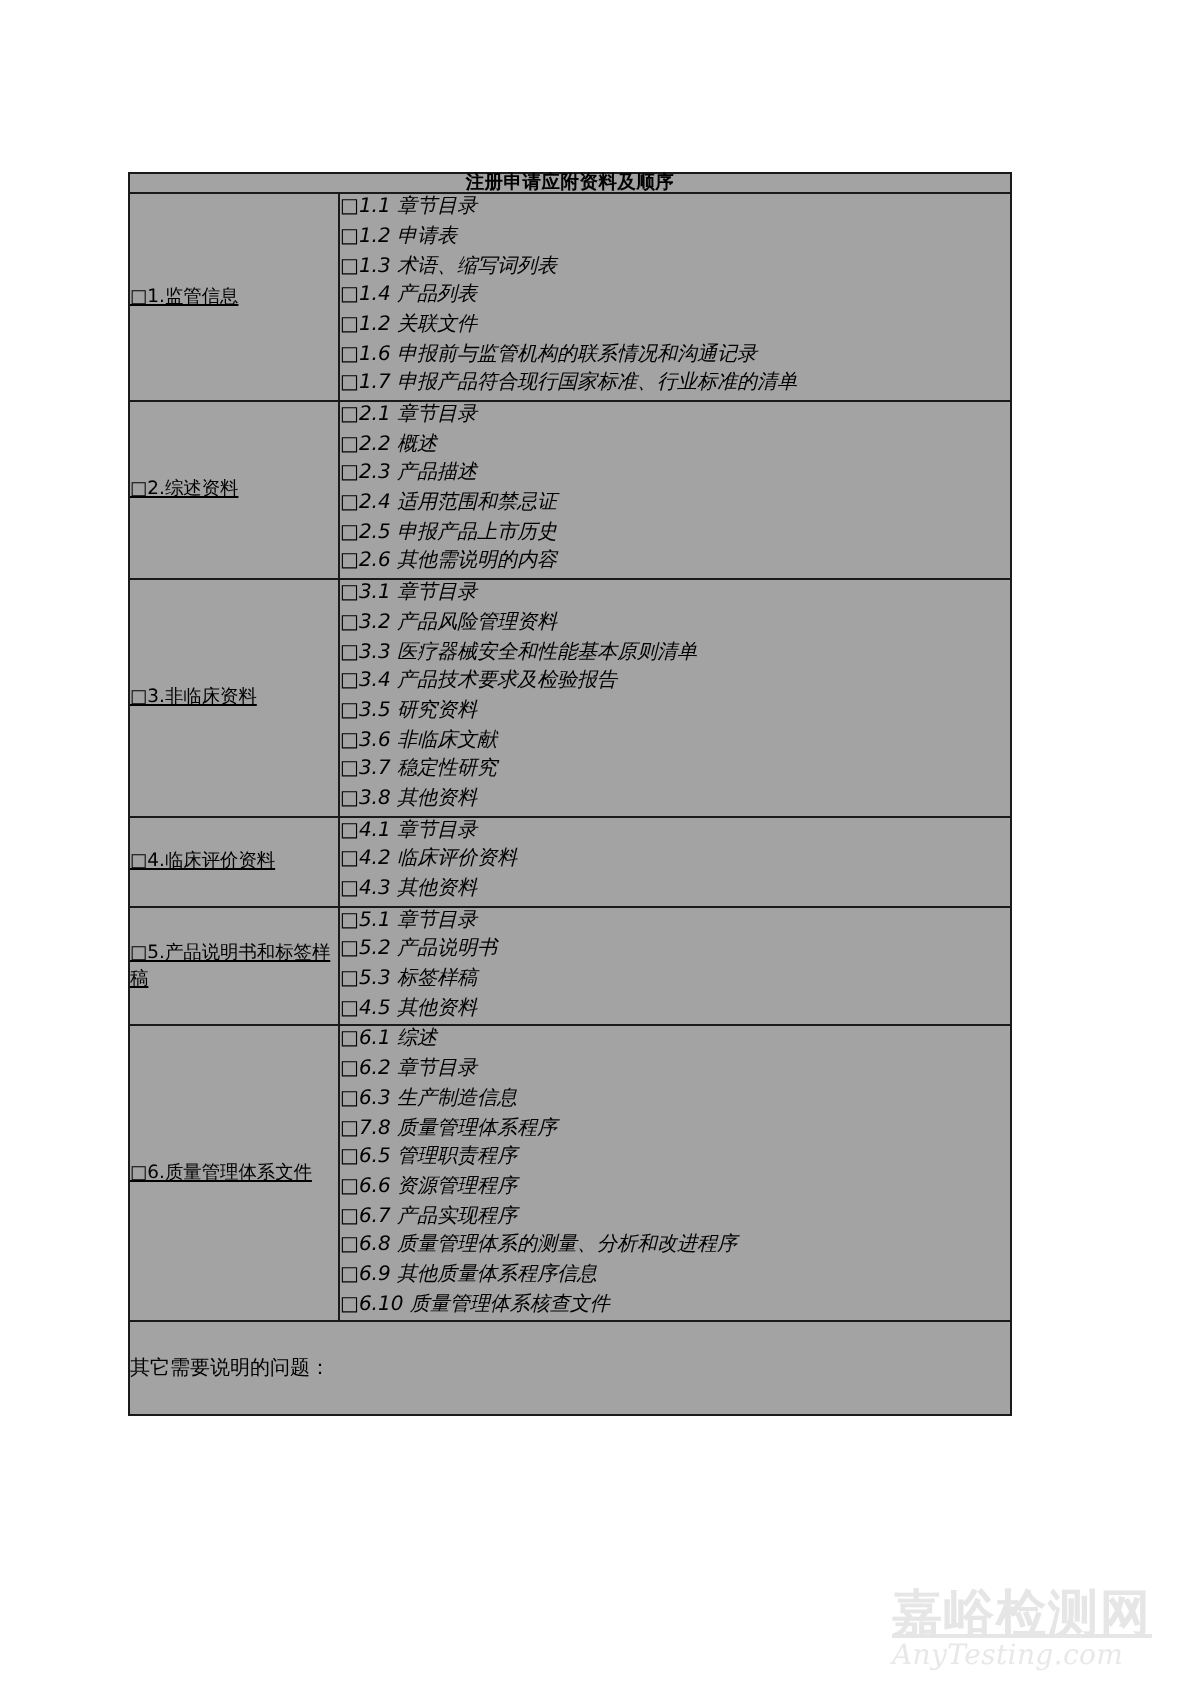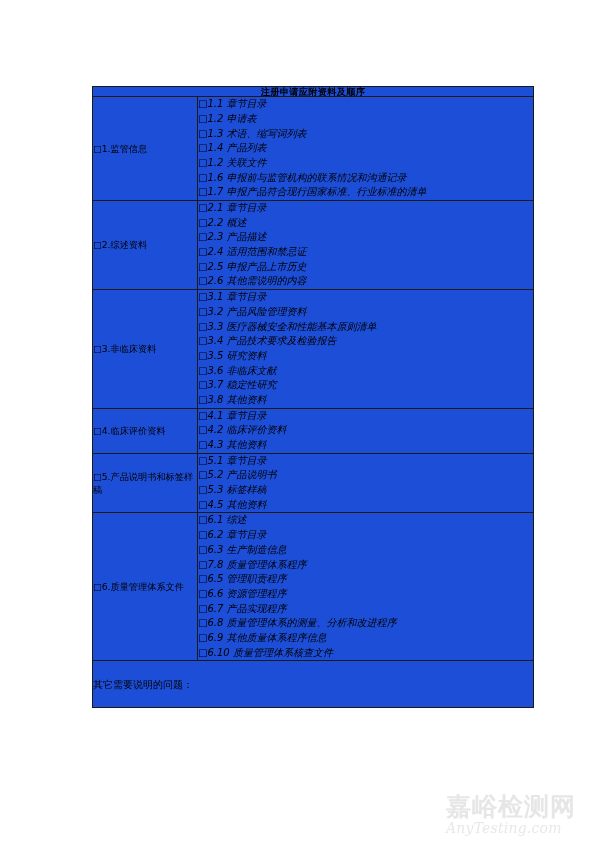--- a/index.html
+++ b/index.html
@@ -22,26 +22,26 @@
     position: absolute;
     left: 0;
     top: 0;
     width: 600px;
     height: 848px;
   }
 
   
   .doc-table {
     position: absolute;
-    left: 92px;
+    left: 64px;
     top: 86px;
     width: 441px;
     border-collapse: collapse;
     table-layout: fixed;
-    background: #1d4ed8;
+    background: #a3a3a3;
   }
   .doc-table td {
     border: 1px solid #1a1a1a;
     padding: 0;
     vertical-align: middle;
     font-size: 9.2px;
     line-height: 1.0;
   }
 
   .title-cell {
@@ -54,20 +54,21 @@
 
   .cat-cell {
     width: 105px;
     padding: 4px 5px 4px 5px;
     vertical-align: middle;
   }
   .cat-label {
     font-size: 9.2px;
     line-height: 1.45;
     word-break: break-all;
+    text-decoration: underline;
   }
 
   .items-cell {
     padding: 3px 4px 4px 5px;
     vertical-align: top;
   }
   .item-line {
     font-size: 10px;
     line-height: 1.47;
     white-space: nowrap;
@@ -94,20 +95,21 @@
     user-select: none;
     pointer-events: none;
   }
   .wm-cn {
     font-size: 25px;
     font-weight: bold;
     color: #e6e6e6;
     letter-spacing: 1px;
     line-height: 1.08;
     white-space: nowrap;
+    text-decoration: underline;
   }
   .wm-en {
     font-size: 14px;
     font-style: italic;
     color: #e8e8e8;
     font-family: "DejaVu Serif", "Liberation Serif", serif;
     letter-spacing: 0.2px;
     line-height: 1.1;
     margin-top: 1px;
     white-space: nowrap;

